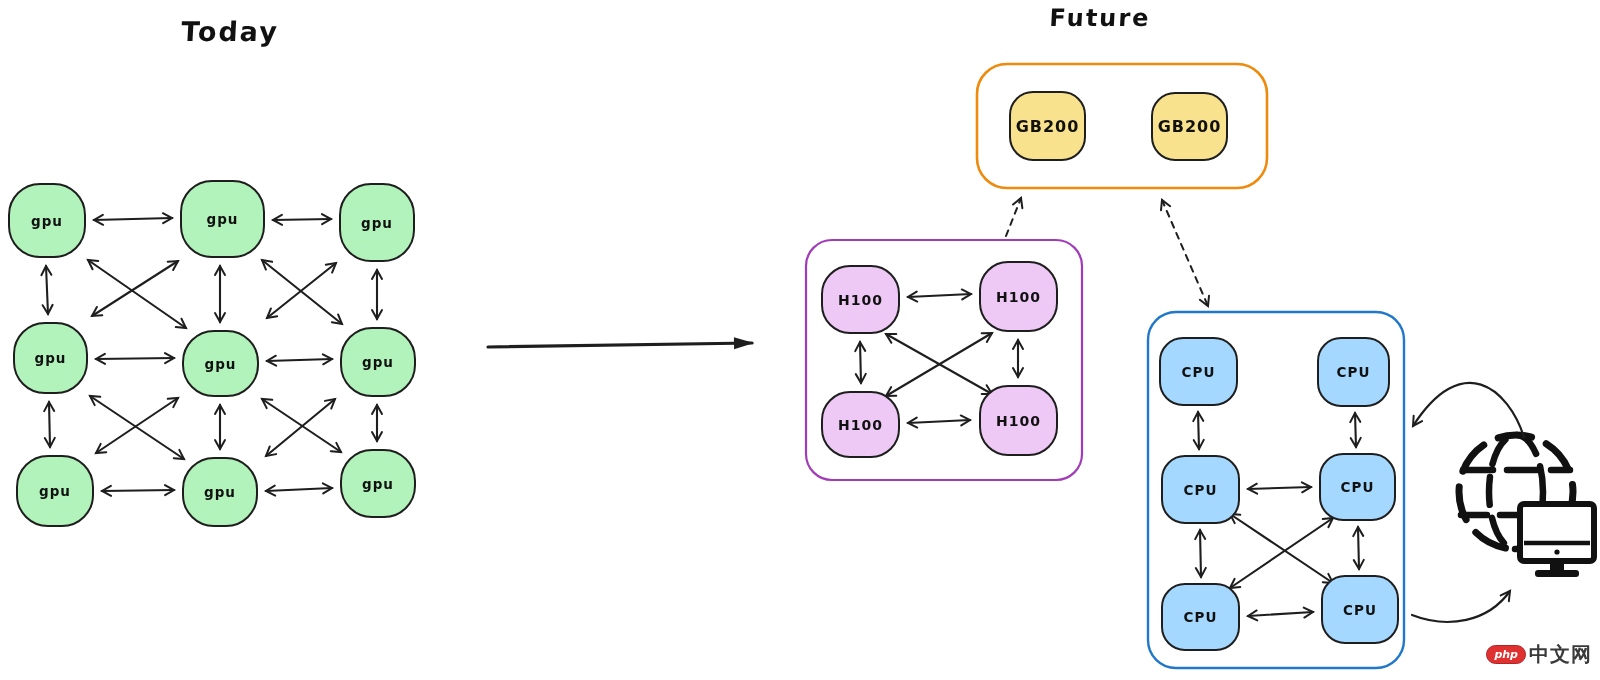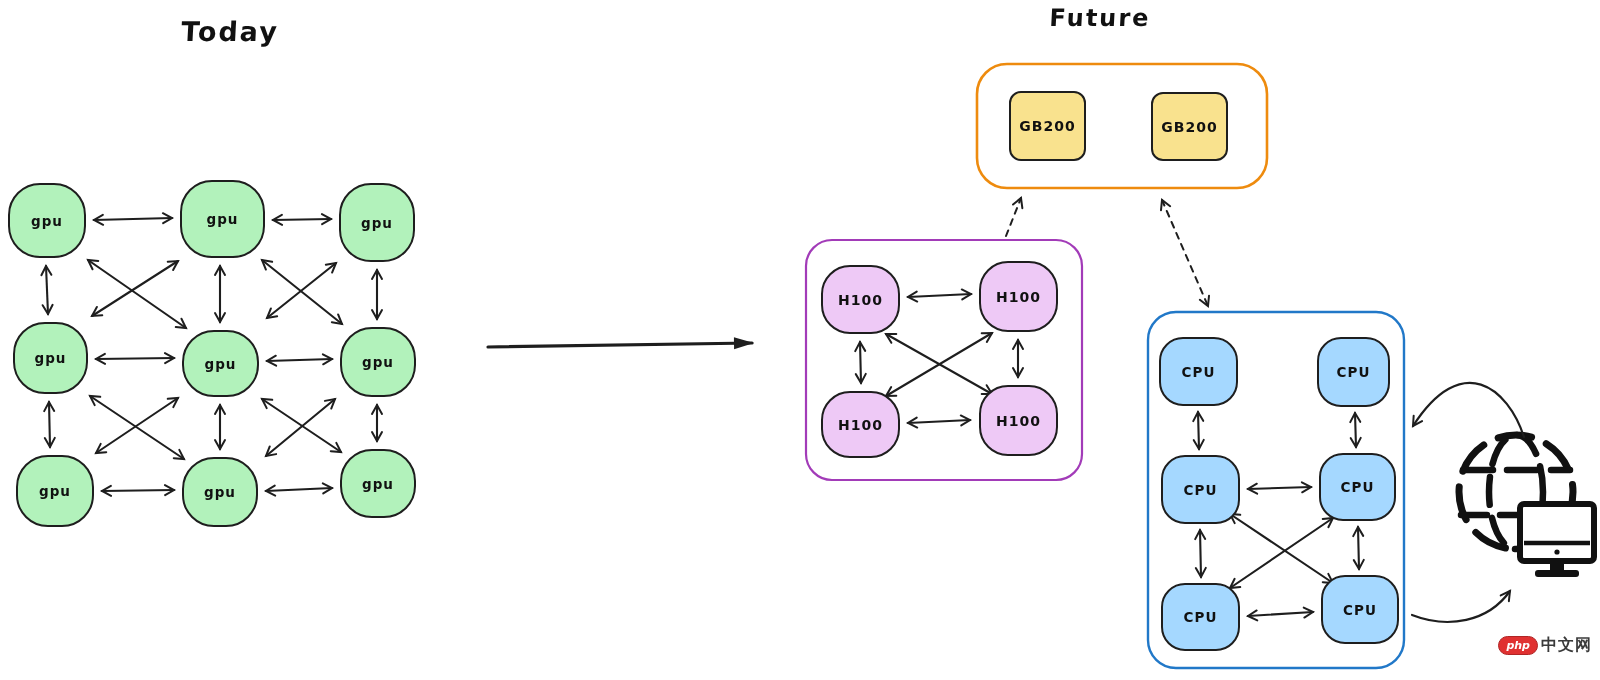--- a/index.html
+++ b/index.html
@@ -5,27 +5,27 @@
   html,body{margin:0;padding:0;background:#fff;}
   #canvas{position:relative;width:1600px;height:680px;background:#ffffff;overflow:hidden;
           font-family:"DejaVu Sans",sans-serif;color:#1e1e1e;}
   #bg{position:absolute;left:0;top:0;z-index:0;}
   .title{position:absolute;z-index:2;font-size:27px;font-weight:600;letter-spacing:2px;
          text-align:center;color:#111;transform:skewX(-3deg);}
   .node{position:absolute;z-index:2;display:flex;align-items:center;justify-content:center;
         border:2.2px solid var(--border-dark);box-sizing:border-box;
         font-size:14px;font-weight:600;letter-spacing:1px;color:#111;}
   .node.gpu{background:var(--node-green);border-radius:32px;font-size:13.5px;}
-  .node.gb200{background:var(--node-yellow);border-radius:12px;font-size:14px;}
+  .node.gb200{background:var(--node-yellow);border-radius:24px;font-size:16px;}
   .node.h100{background:var(--node-purple);border-radius:29px;font-size:14px;}
   .node.cpu{background:var(--node-blue);border-radius:24px;font-size:13.5px;}
-  .watermark{position:absolute;z-index:3;right:8px;bottom:24px;display:flex;align-items:center;gap:3px;}
+  .watermark{position:absolute;z-index:3;right:8px;bottom:12px;display:flex;align-items:center;gap:3px;}
   .wm-badge{background:var(--watermark-red);color:#fff;font-size:11px;font-weight:bold;font-style:italic;
             border-radius:10px;padding:2px 7px;border:1px solid #b02525;}
-  .wm-text{color:var(--watermark-text);font-size:16px;font-weight:bold;letter-spacing:1px;}
+  .wm-text{color:var(--watermark-text);font-size:20px;font-weight:bold;letter-spacing:1px;}
 </style>
 </head>
 <body>
 
 <div id="canvas">
 
   <svg id="bg" width="1600" height="680" viewBox="0 0 1600 680">
     <defs>
       <marker id="ae" markerUnits="userSpaceOnUse" markerWidth="16" markerHeight="16" refX="11" refY="7" orient="auto">
         <polyline points="2,2 11,7 2,12" fill="none" stroke="#1e1e1e" stroke-width="2" stroke-linecap="round"></polyline>

